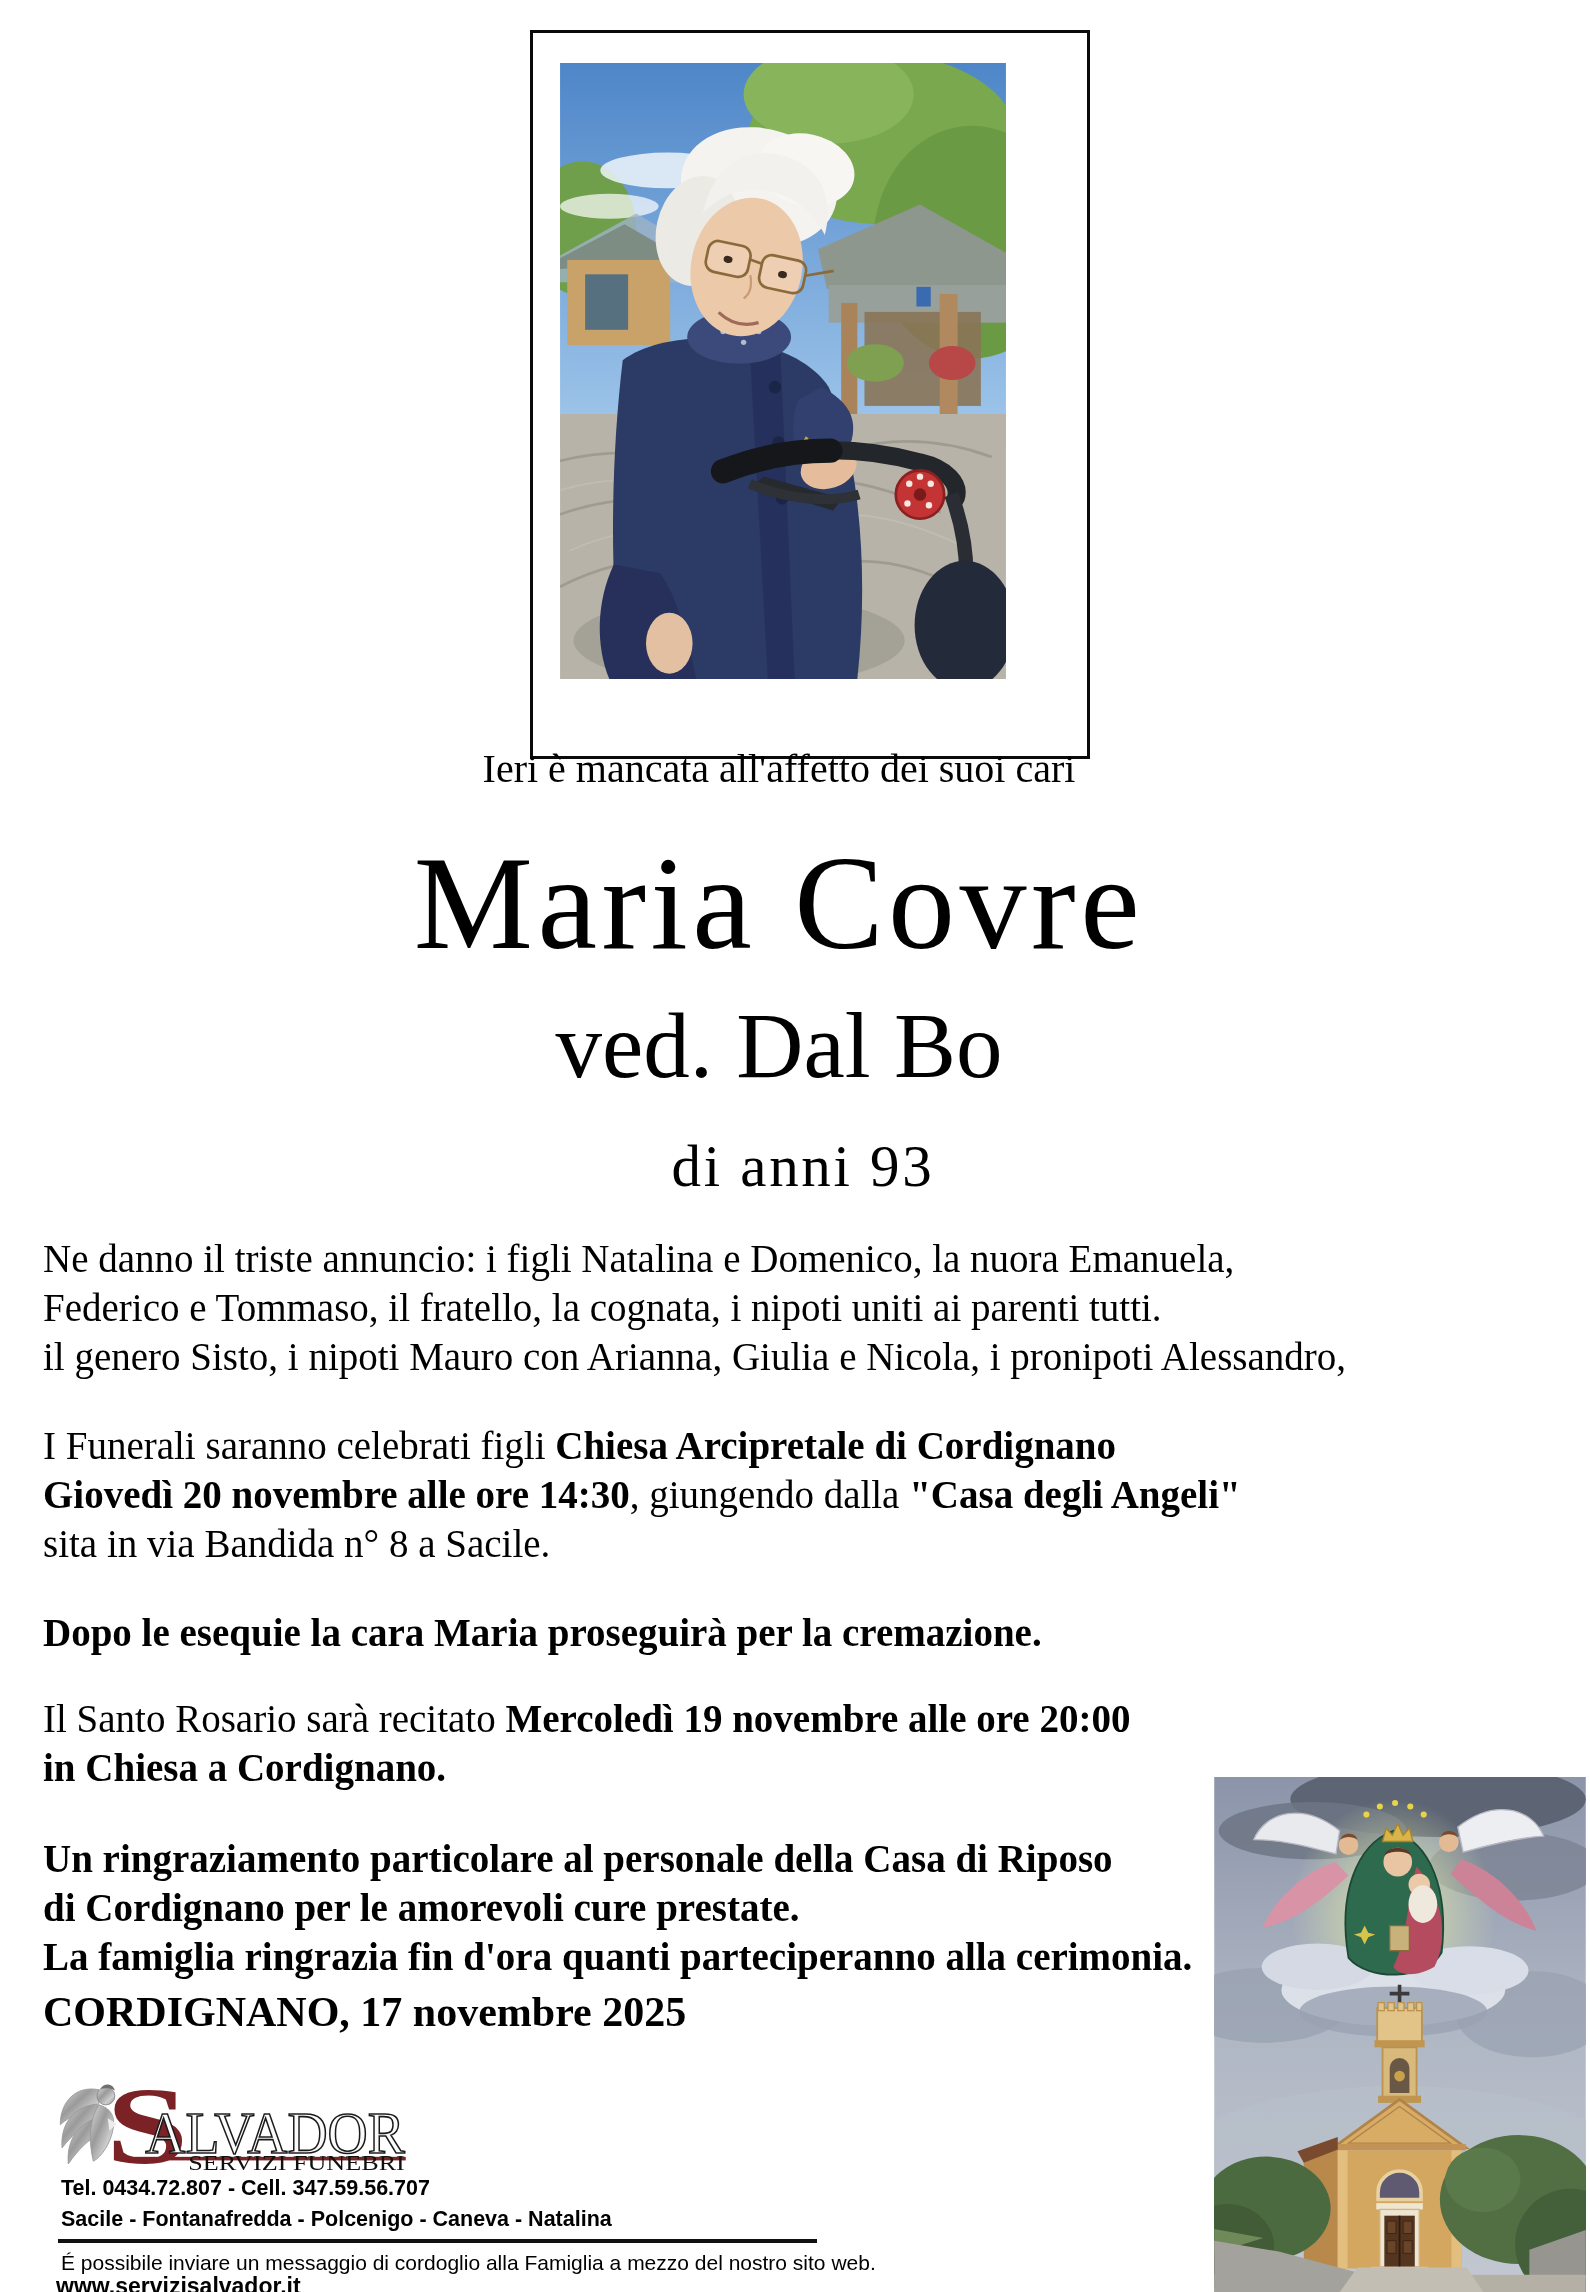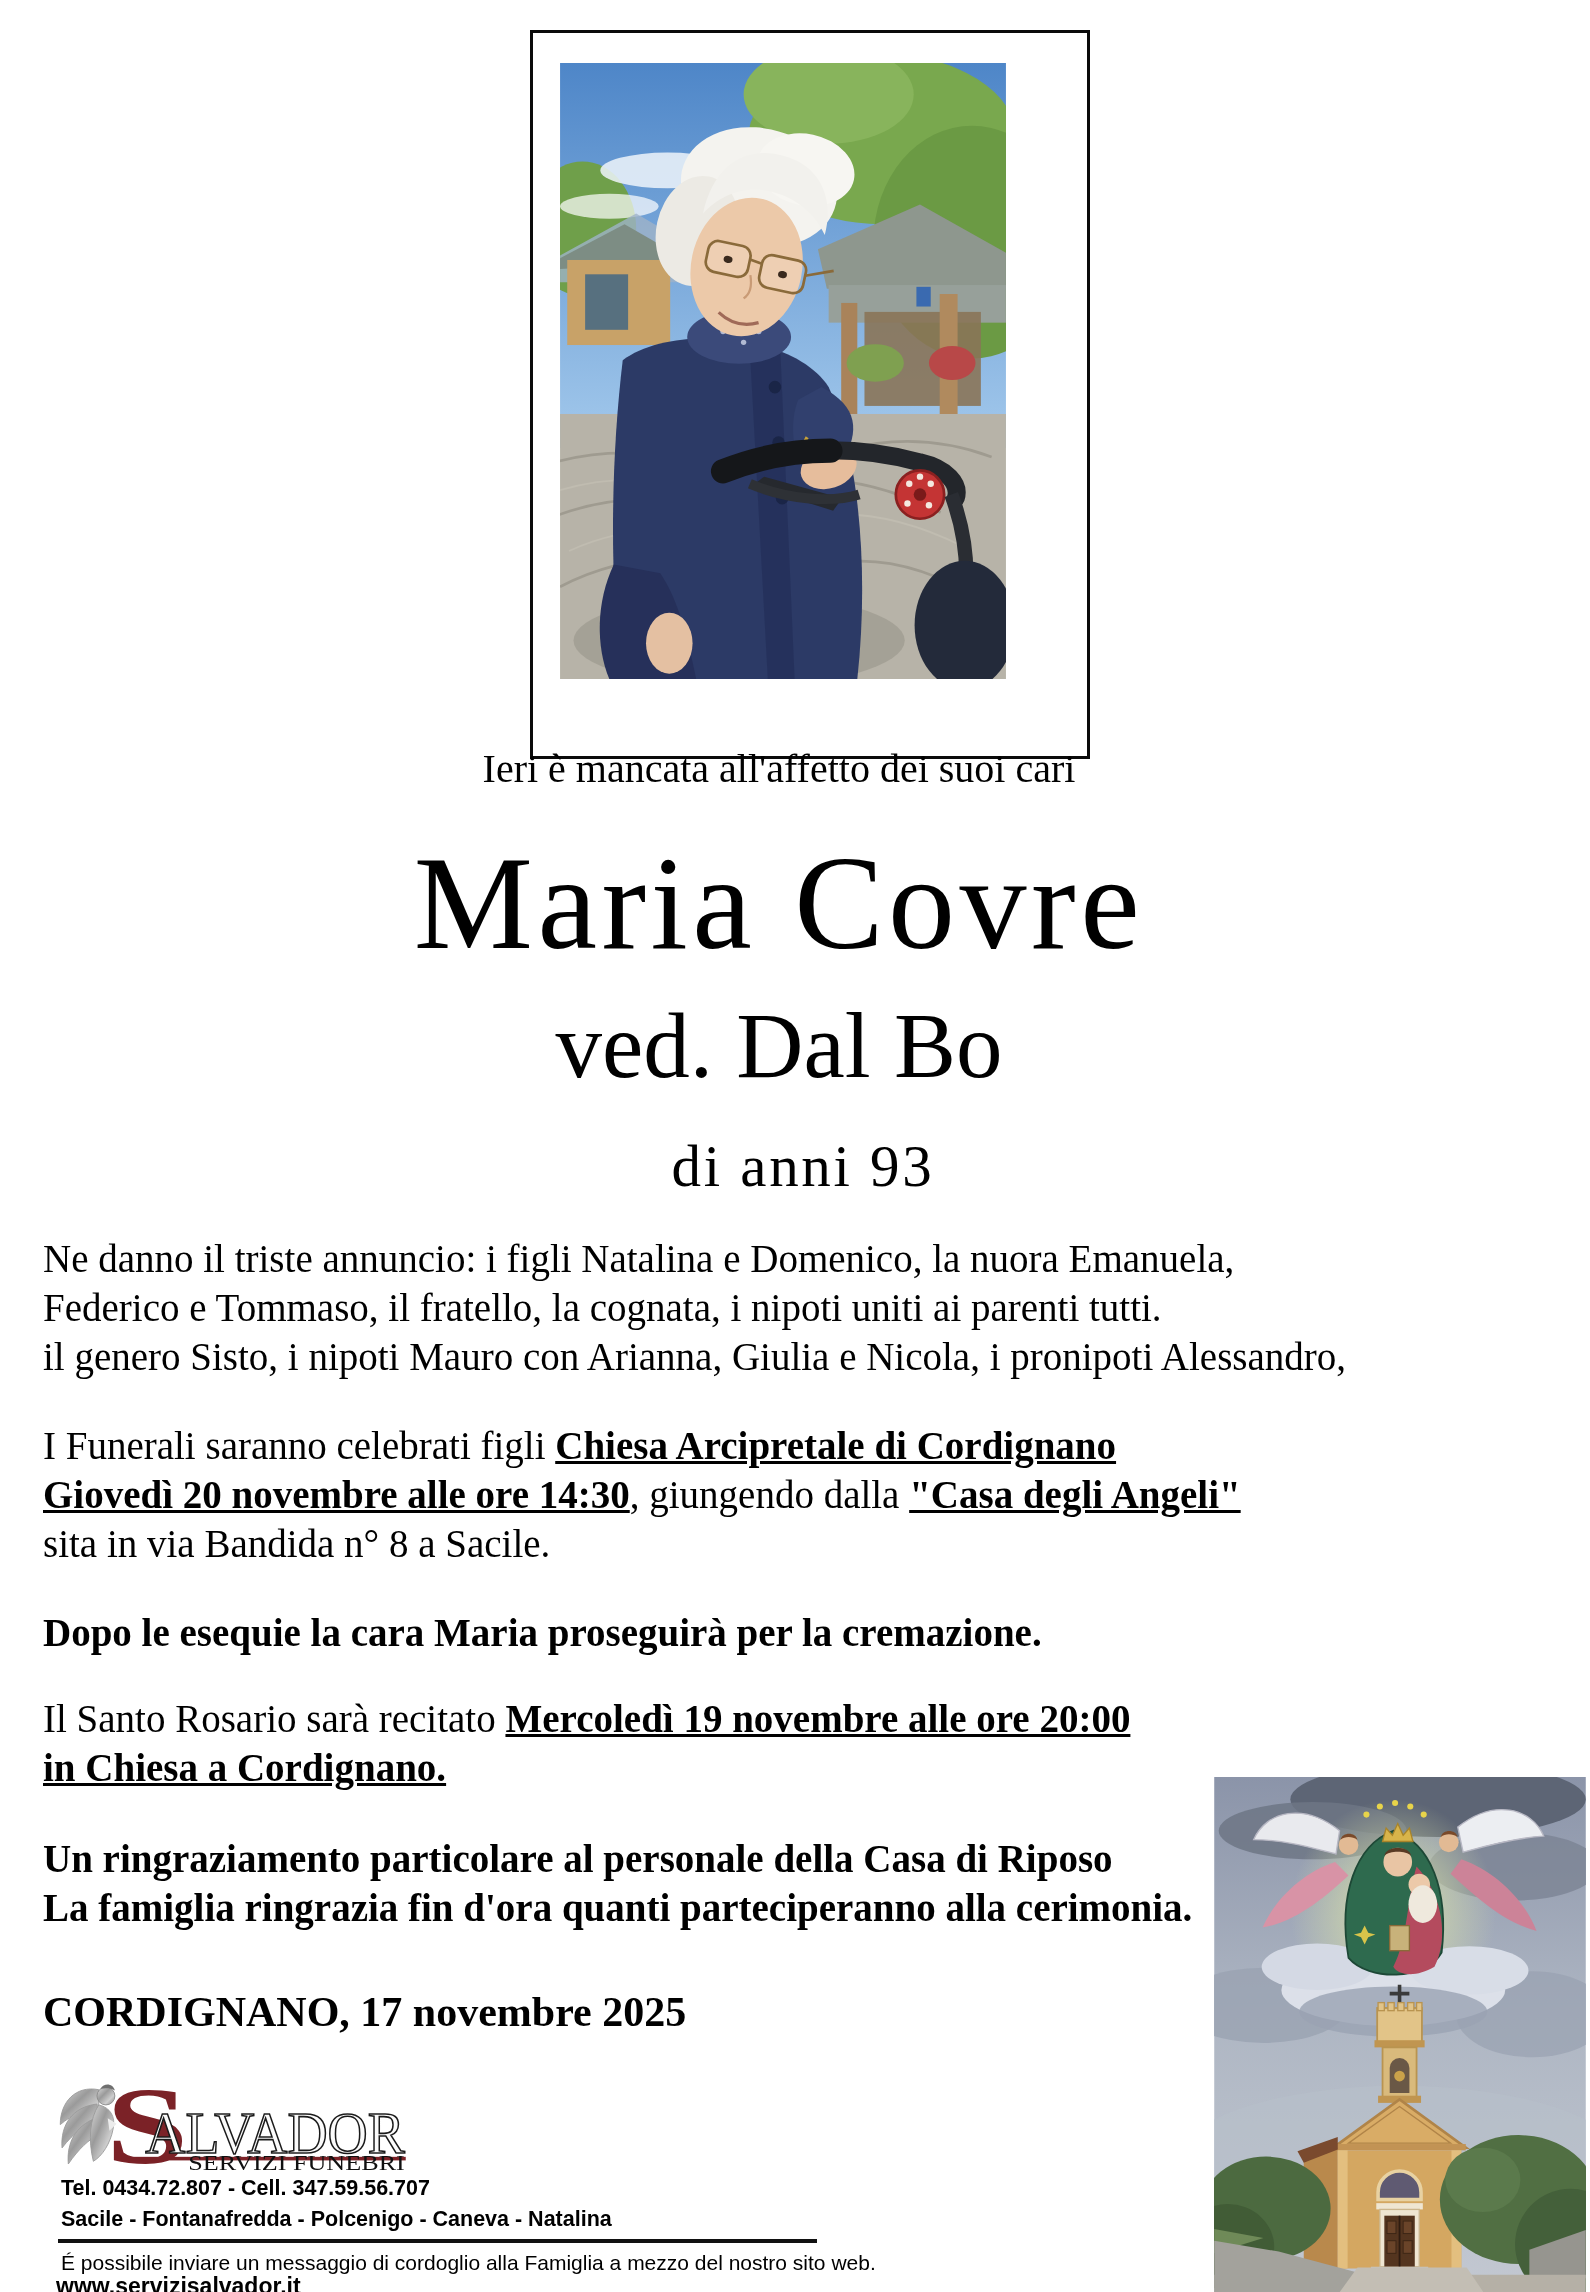--- a/index.html
+++ b/index.html
@@ -17,21 +17,21 @@
   }
   .photo-frame svg{display:block;width:446px;height:616px;}
   
   .center-col{left:0;width:1558px;text-align:center;white-space:nowrap;}
   .intro-line{top:716px;font-size:40px;line-height:49px;}
   .name-line{top:804px;font-size:134px;line-height:143px;letter-spacing:4.5px;}
   .widow-line{top:964px;font-size:93px;line-height:107px;}
   .age-line{top:1105px;font-size:59px;line-height:66px;letter-spacing:2.7px;padding-left:24px;}
   
   .para{left:43px;font-size:39px;line-height:49px;white-space:nowrap;}
-  .para .b{font-weight:bold;text-decoration:underline;}
+  .para .b{font-weight:bold;}
   .para.allbold{font-weight:bold;}
   .p-announce{top:1206px;}
   .p-funeral{top:1393px;}
   .p-cremation{top:1580px;}
   .p-rosary{top:1666px;}
   .p-thanks{top:1806px;}
   .p-dateline{top:1960px;font-size:42px;font-weight:bold;}
   
   .logo-box{left:54px;top:2049px;width:358px;height:97px;}
   .sans{font-family:"Liberation Sans", sans-serif;}
@@ -174,20 +174,21 @@
   </div>
 <div class="abs para allbold p-cremation">
     <div>Dopo le esequie la cara Maria proseguirà per la cremazione.</div>
   </div>
 <div class="abs para p-rosary">
     <div><span>Il Santo Rosario sarà recitato </span><span class="b">Mercoledì 19 novembre alle ore 20:00</span></div>
     <div><span class="b">in Chiesa a Cordignano.</span></div>
   </div>
 <div class="abs para allbold p-thanks">
     <div>Un ringraziamento particolare al personale della Casa di Riposo</div>
+    <div>di Cordignano per le amorevoli cure prestate.</div>
     <div>La famiglia ringrazia fin d'ora quanti parteciperanno alla cerimonia.</div>
   </div>
 <div class="abs para p-dateline">CORDIGNANO, 17 novembre 2025</div>
 
 <div class="abs logo-box">
   <svg viewBox="0 0 400 108" width="358" height="97" aria-hidden="true">
     <defs>
       <linearGradient id="sg" x1="0" y1="0" x2="1" y2="1">
         <stop offset="0" stop-color="#dedede"></stop>
           <stop offset="0.4" stop-color="#9a9a9a"></stop>

